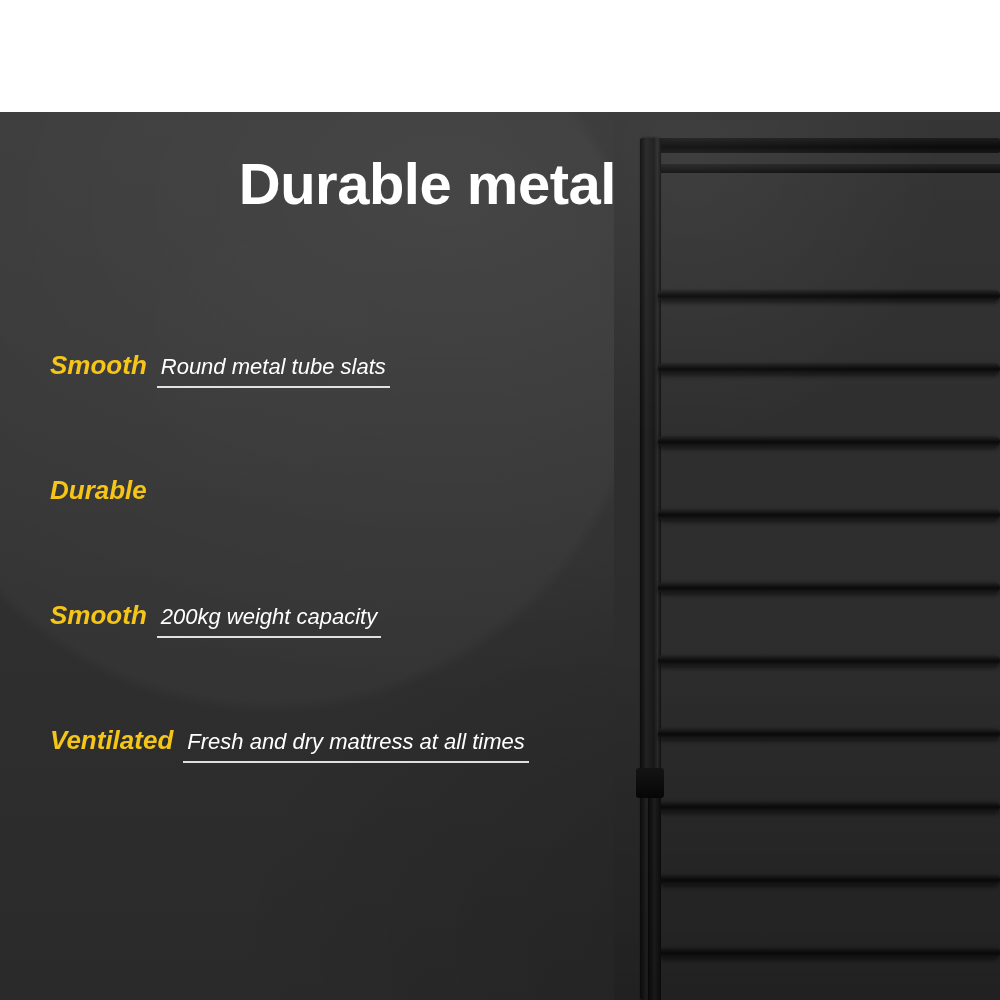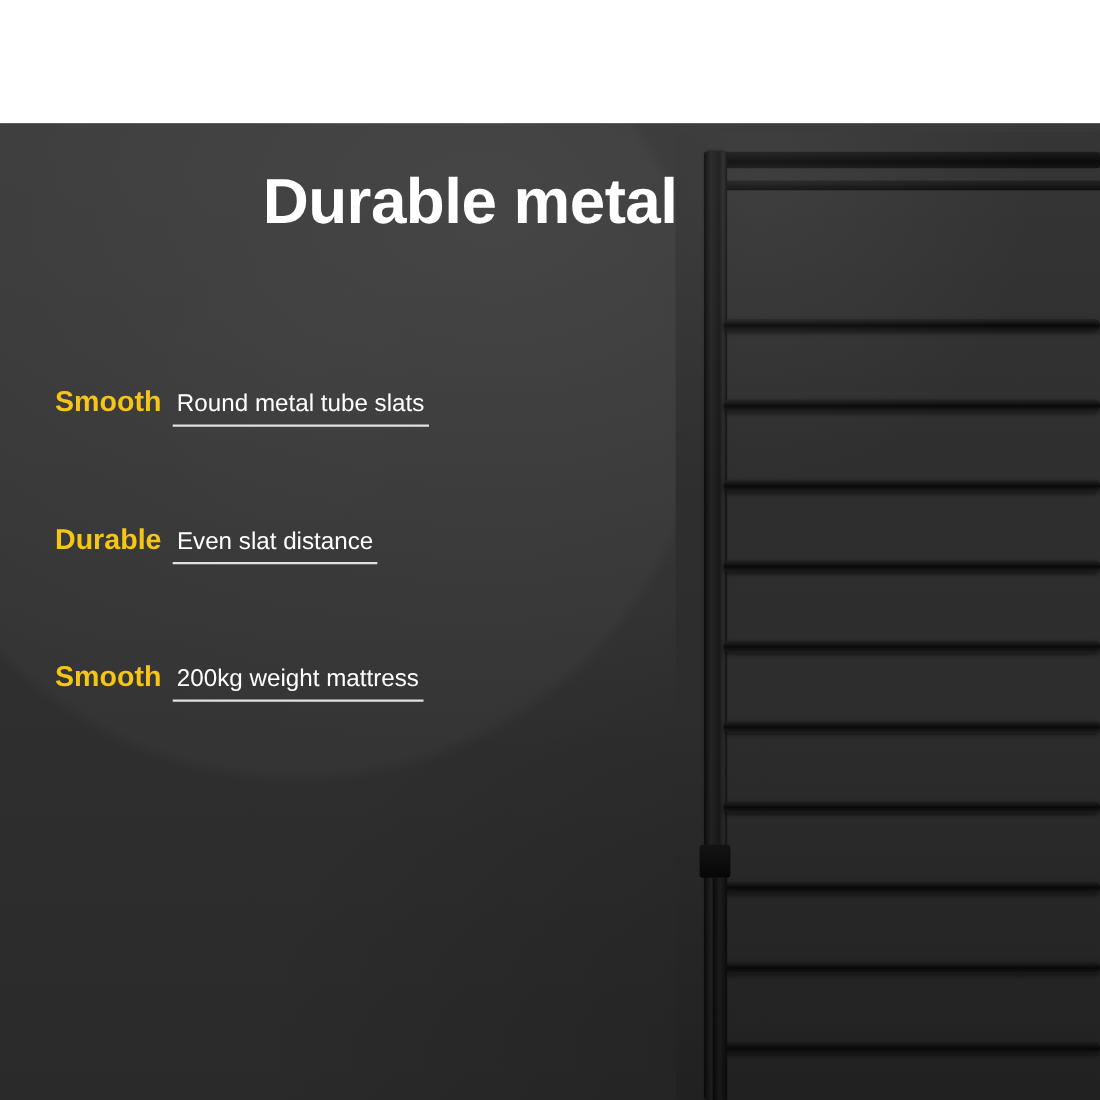--- a/index.html
+++ b/index.html
@@ -67,20 +67,21 @@
     letter-spacing: -0.5px;
     white-space: nowrap;
   }
 
   
   .features {
     position: absolute;
     left: 50px;
     top: 238px;
     width: 560px;
+    font-style: italic;
   }
   .feature {
     display: flex;
     align-items: baseline;
     height: 125px;
   }
   .feature-term {
     color: #f5c518;
     font-size: 26px;
     font-weight: bold;
@@ -201,28 +202,31 @@
 
     <div class="features">
 
       <div class="feature">
         <span class="feature-term">Smooth</span>
         <span class="feature-desc">Round metal tube slats</span>
       </div>
 
       <div class="feature">
         <span class="feature-term">Durable</span>
-        <span class="feature-desc">Even slat distance</span>
       </div>
 
       <div class="feature">
         <span class="feature-term">Smooth</span>
-        <span class="feature-desc">200kg weight mattress</span>
-      </div>
-
+        <span class="feature-desc">200kg weight capacity</span>
+      </div>
+
+      <div class="feature">
+        <span class="feature-term">Ventilated</span>
+        <span class="feature-desc">Fresh and dry mattress at all times</span>
+      </div>
 
     </div>
   </div>
 
   <div class="product">
     <div class="product-bg"></div>
 
     <div class="frame-top"></div>
     <div class="frame-top2"></div>
     <div class="rail-left"></div>

